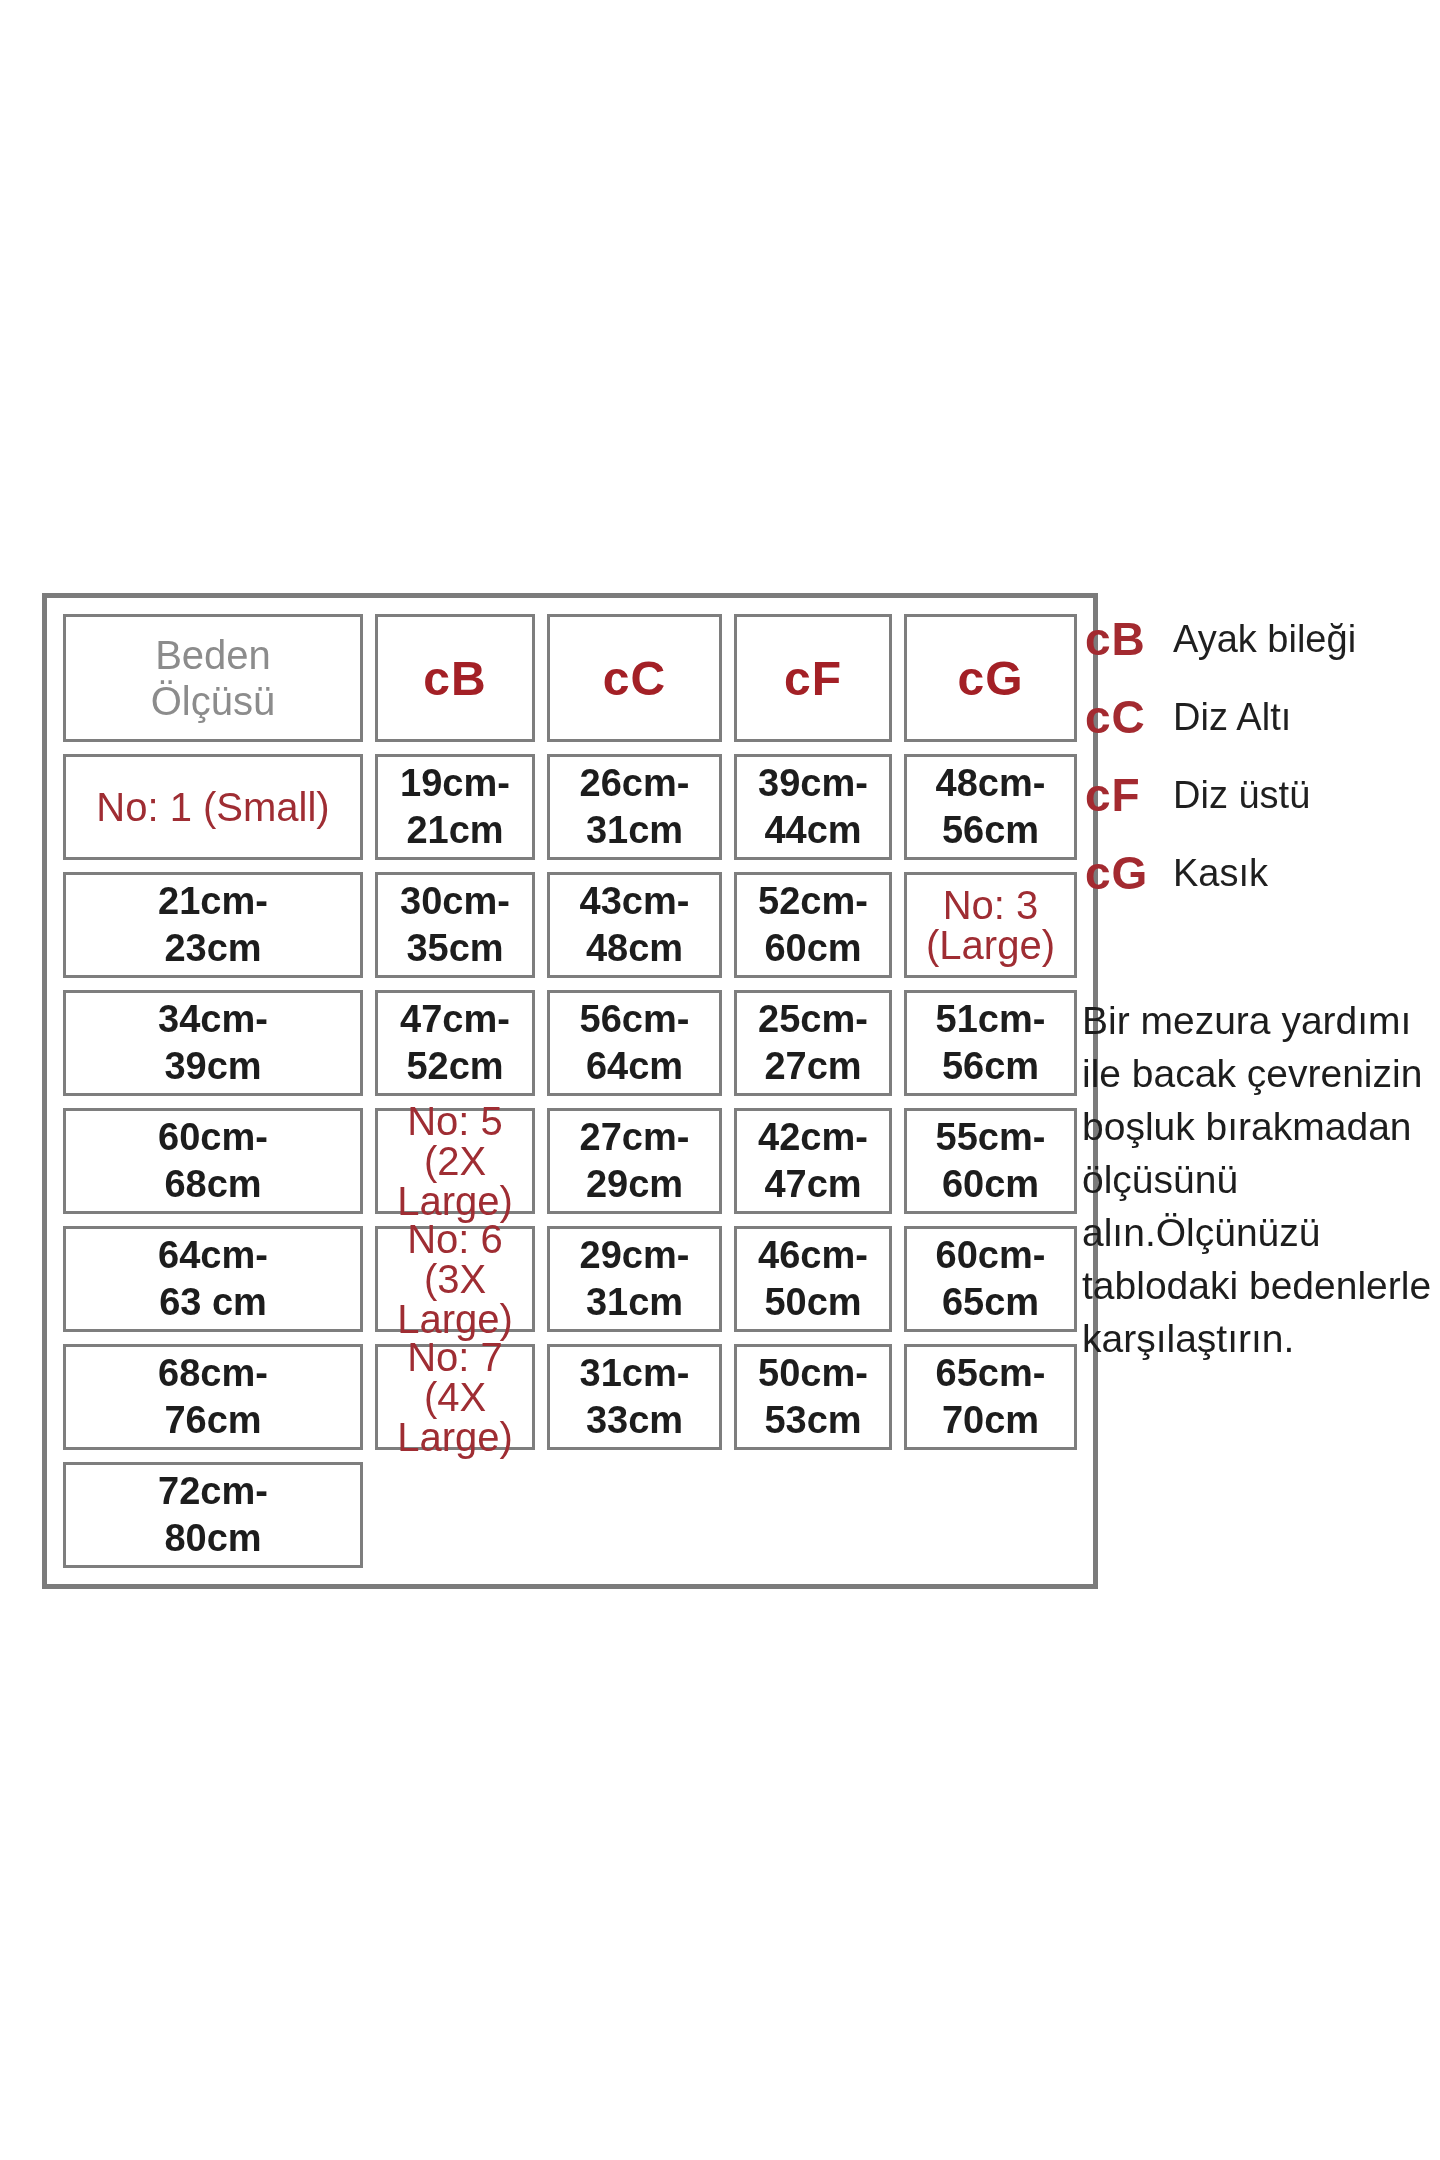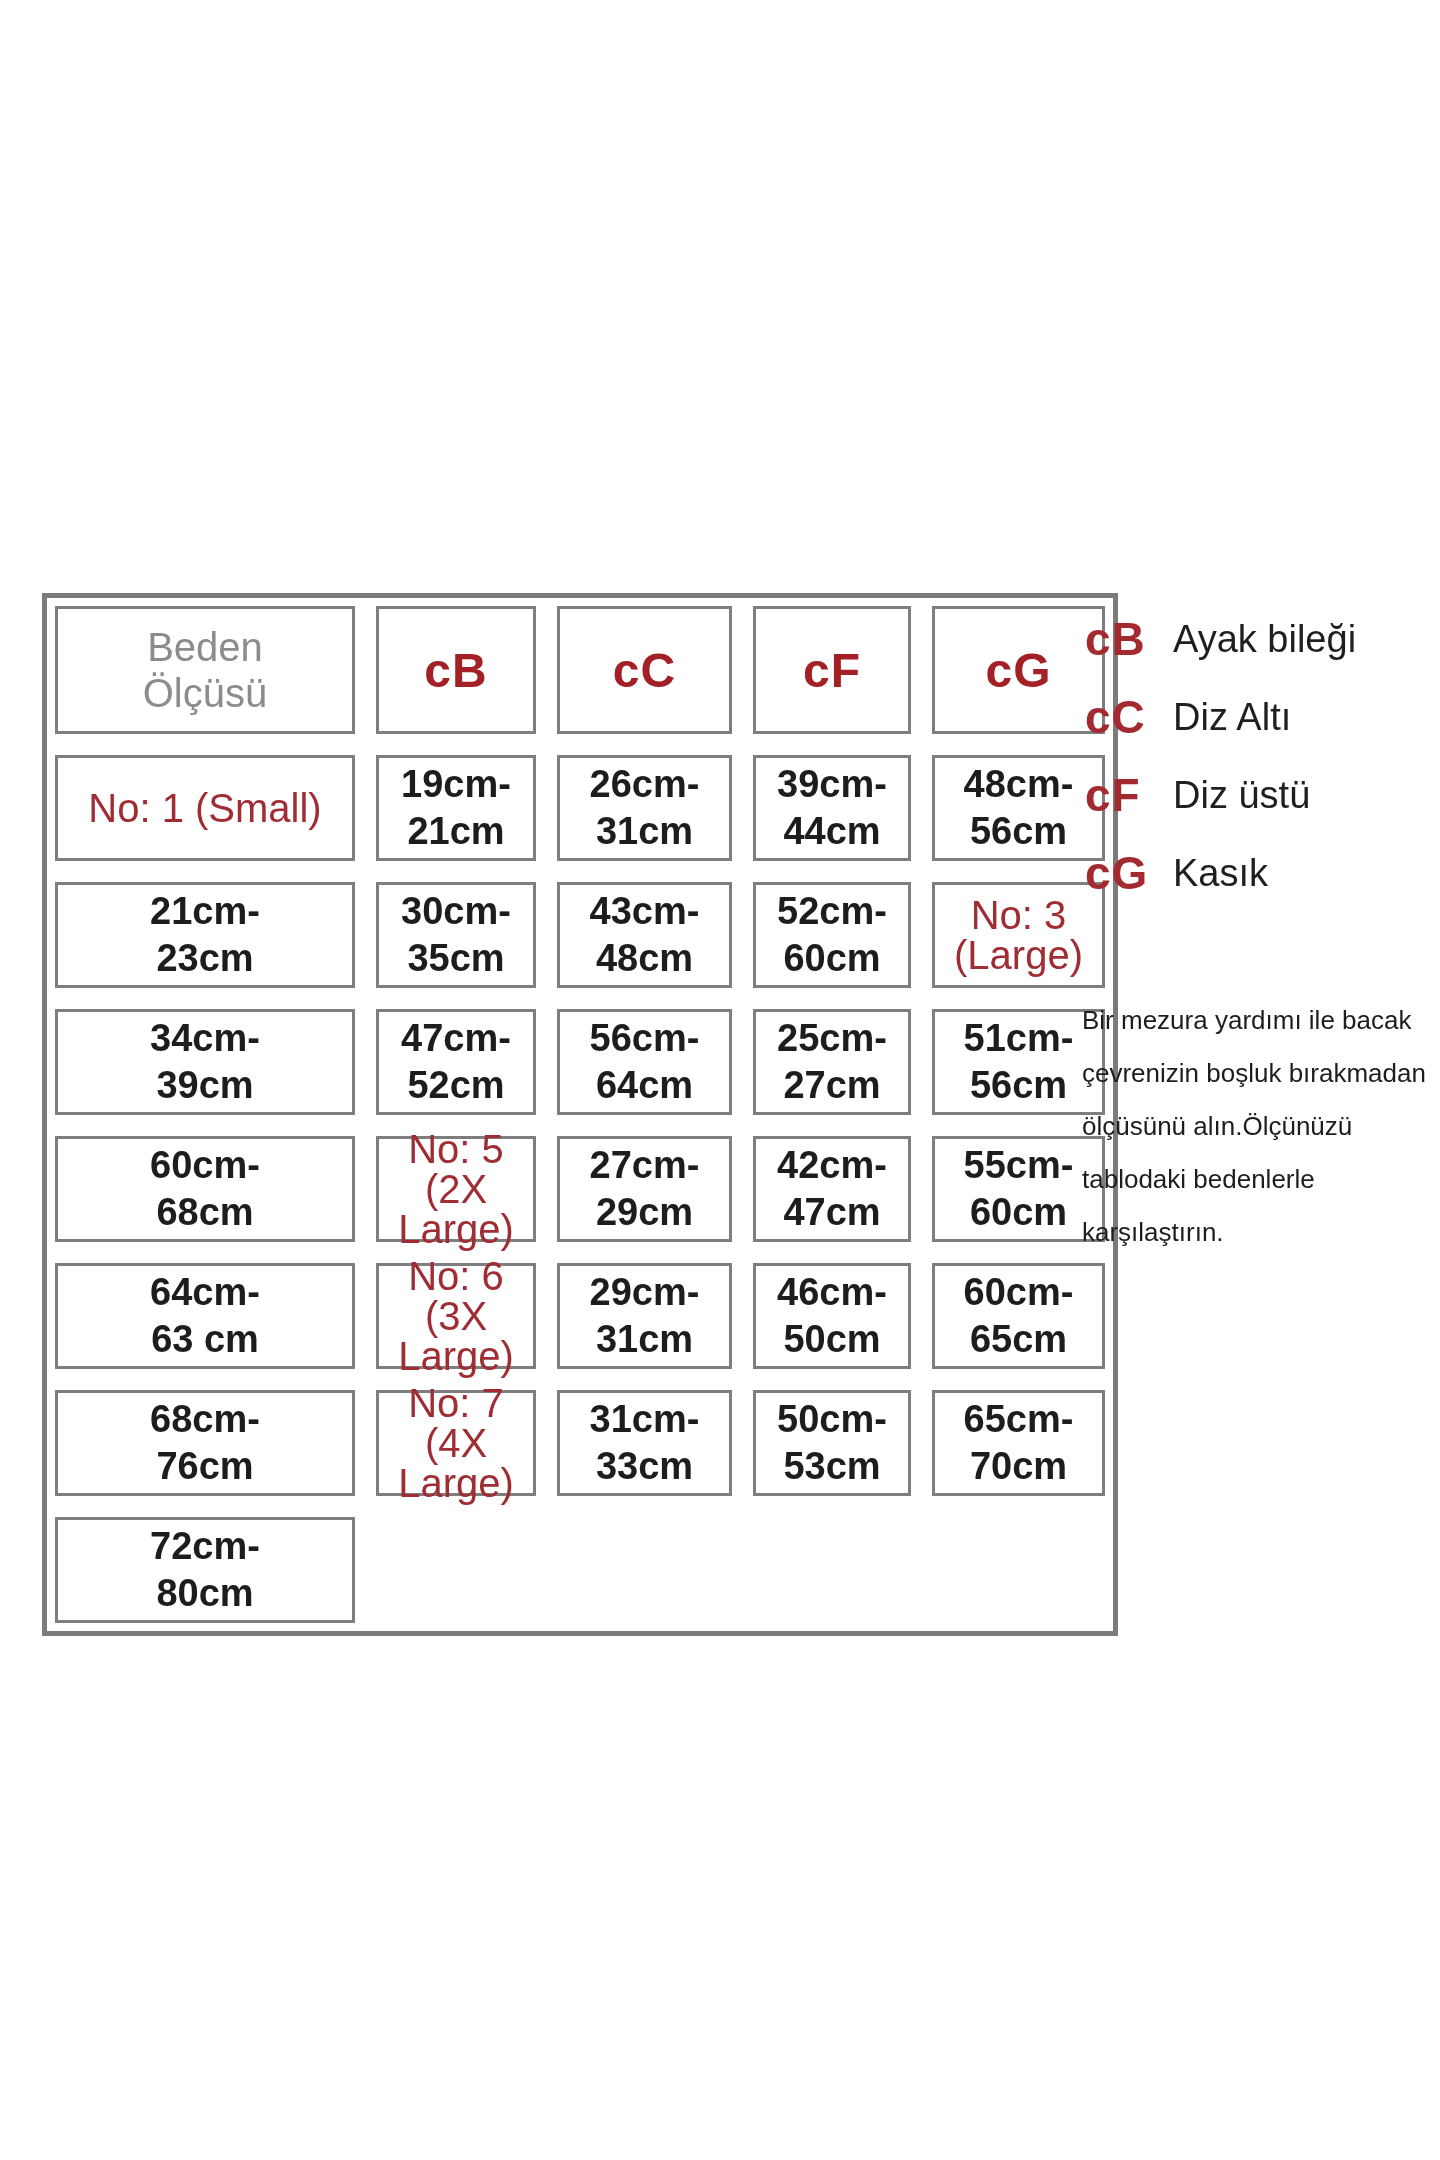--- a/index.html
+++ b/index.html
@@ -8,42 +8,42 @@
     font-family:"Liberation Sans", sans-serif;
     -webkit-font-smoothing:antialiased;
   }
   
   .size-table{
     position:absolute;left:42px;top:593px;
     border:5px solid #7b7b7b;background:#ffffff;
     display:grid;
     grid-template-columns:300px 160px 175px 158px 173px;
     grid-template-rows:128px repeat(7,106px);
-    gap:21px;padding:8px;
+    gap:12px;padding:16px;
   }
   .cell{
     background:#ffffff;border:3px solid #7e7e7e;
     display:flex;align-items:center;justify-content:center;
     text-align:center;
   }
   .size-label-cell{color:#8c8c8c;font-size:40px;line-height:46px;}
   .size-label-cell .wrap{max-width:180px;}
   .col-code{color:#a32026;font-size:48px;font-weight:600;letter-spacing:1px;}
   .row-label{color:#9f2d33;font-size:40px;line-height:40px;}
   .range{color:#1d1d1d;font-size:38px;line-height:47px;}
   .range span{display:block;font-weight:bold;}
   
   .legend{position:absolute;left:1085px;top:612px;width:355px;}
   .legend-item{display:flex;align-items:center;margin-bottom:24px;}
   .legend-code{color:#a32a30;font-size:46px;font-weight:600;width:88px;flex:0 0 88px;letter-spacing:1px;}
   .legend-label{color:#1f1f1f;font-size:38px;}
   
   .note{
     position:absolute;left:1082px;top:952px;width:356px;
-    color:#1d1d1d;font-size:26px;line-height:53px;margin-top:42px;
+    color:#1d1d1d;font-size:39px;line-height:53px;margin-top:42px;
   }
 </style>
 </head>
 <body>
 
 <div class="size-table">
 
   <div class="cell size-label-cell">
     <span class="wrap">Beden Ölçüsü</span>
   </div>

